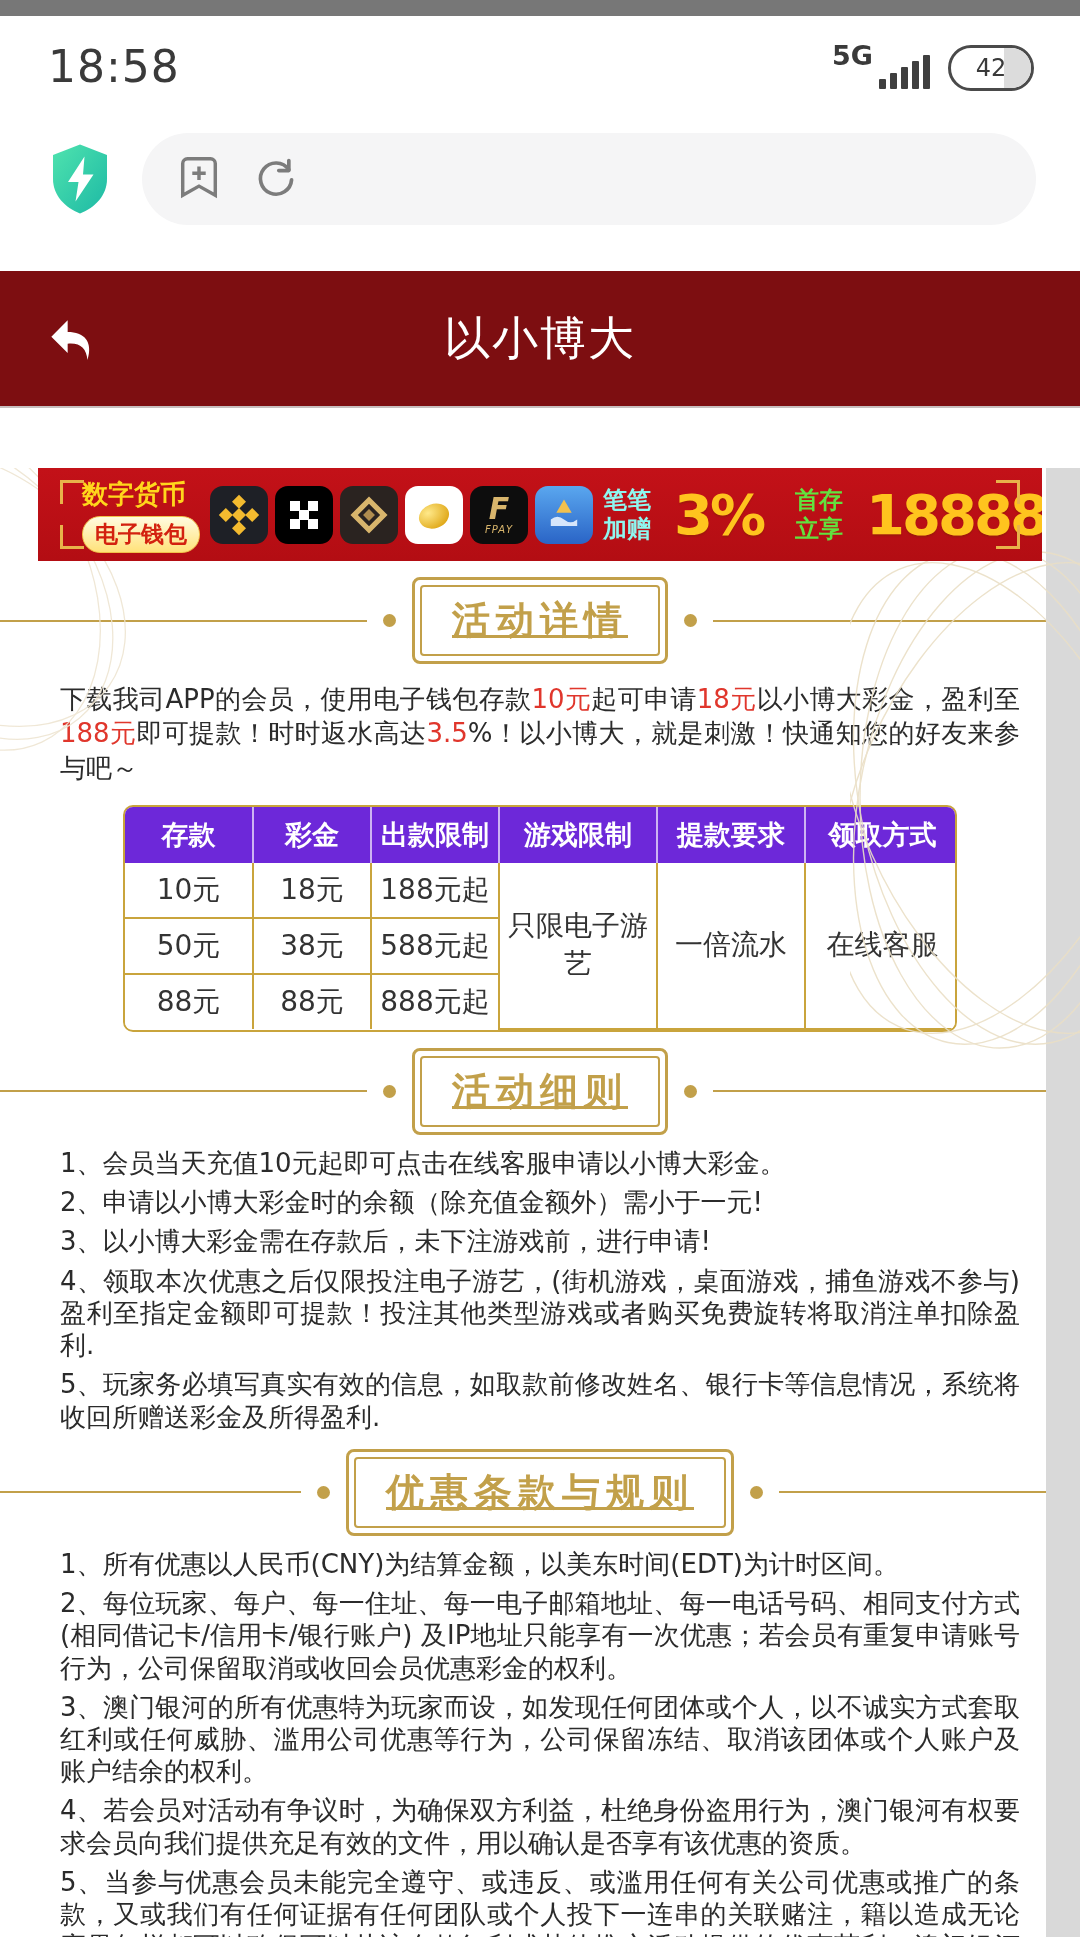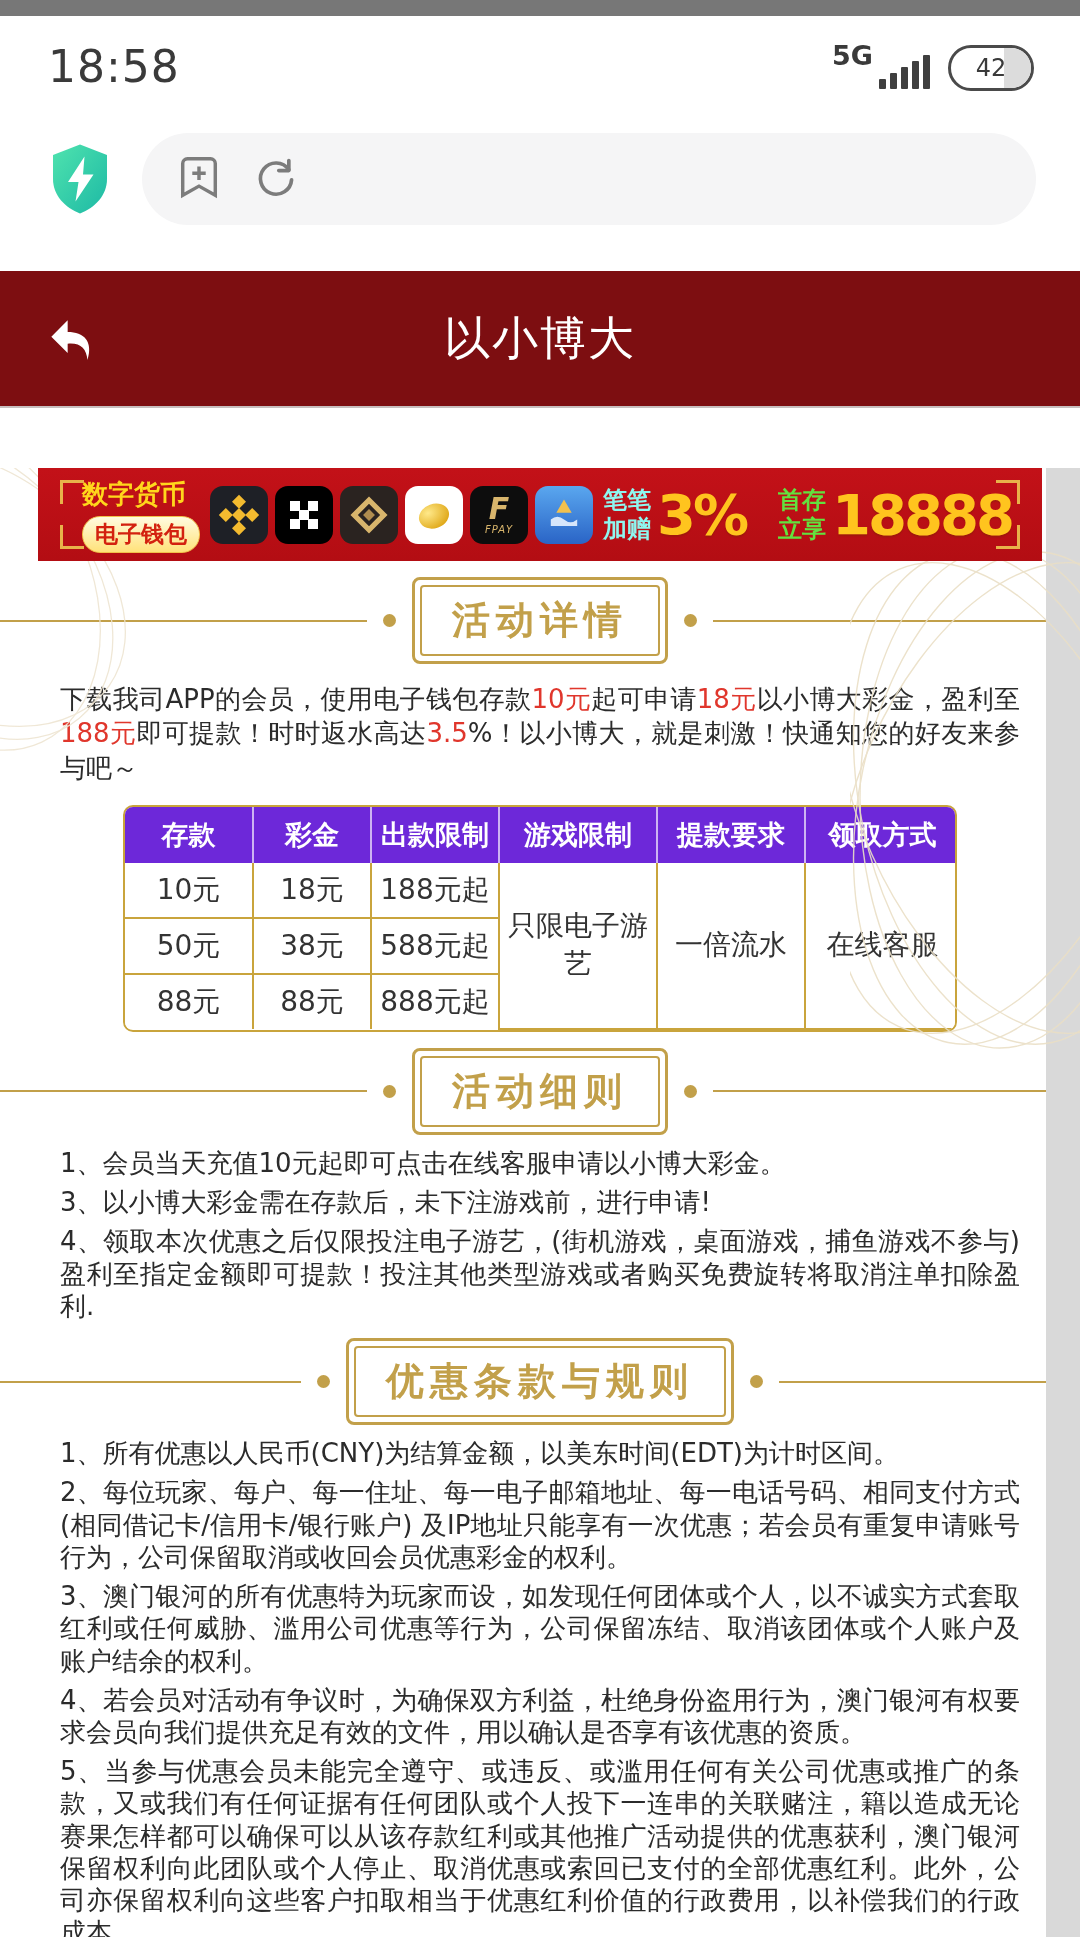--- a/index.html
+++ b/index.html
@@ -54,32 +54,32 @@
   .wicons { display:flex; align-items:center; gap:7px; }
   .wicon { width:58px; height:58px; border-radius:13px; display:flex; flex-direction:column; align-items:center; justify-content:center; overflow:hidden; }
   .ic-binance { background:#1e2026; }
   .ic-okx { background:#000; }
   .ic-dmw { background:#2a2320; }
   .ic-bean { background:#fff; }
   .ic-fpay { background:#0d0d0d; color:#d8b56c; }
   .ic-fpay .f { font-size:30px; font-weight:bold; font-style:italic; line-height:1; }
   .ic-fpay .flabel { font-size:10px; font-style:italic; letter-spacing:1px; }
   .ic-blue { background:linear-gradient(180deg,#5aa7ef,#2a64c6); }
-  .promo { display:flex; align-items:center; gap:6px; }
+  .promo { display:flex; align-items:center; gap:23px; }
   .pre { display:flex; flex-direction:column; font-size:24px; font-weight:bold; line-height:1.18; }
   .aqua { color:#8ef7f0; } .green { color:#62e23e; }
   .bigval { font-size:56px; font-weight:900; color:#ffc41e; letter-spacing:-3px; text-shadow:0 2px 1px rgba(120,40,0,.35); line-height:1; }
   .vdiv { width:2px; height:62px; background:linear-gradient(180deg,#f0b64a,#c9761f); opacity:.85; margin:0 6px; }
 
   
   .plaque-row { display:flex; align-items:center; margin-top:16px; }
   .orn-line { flex:1; height:2px; background:#c2a04a; }
   .orn-dot { width:13px; height:13px; border-radius:50%; background:#c2a04a; margin:0 16px; flex:0 0 auto; }
   .plaque { border:3px solid #c2a04a; border-radius:8px; padding:5px; background:#fff; }
-  .plaque-inner { border:2px solid #c2a04a; border-radius:4px; padding:8px 30px; color:#c2a04a; font-size:38px; font-weight:bold; letter-spacing:6px; white-space:nowrap; }
+  .plaque-inner { border:2px solid #c2a04a; border-radius:4px; padding:8px 30px; color:#c2a04a; font-size:38px; font-weight:bold; letter-spacing:6px; white-space:nowrap;text-decoration:underline; }
 
   
   .intro { margin:18px 60px 0; font-size:26px; line-height:1.32; color:#2b2b2b; text-align:justify; }
   .hl { color:#e0362c; }
 
   
   .tbl-wrap { width:834px; margin:20px auto 0; border:2px solid #c9a43c; border-radius:10px; overflow:hidden; }
   table { border-collapse:collapse; width:100%; table-layout:fixed; }
   th { background:#6d28d9; color:#fff; font-size:27px; font-weight:bold; padding:10px 2px; border-left:2px solid rgba(255,255,255,.65); }
   th:first-child { border-left:none; }
@@ -330,22 +330,24 @@
         <div class="orn-dot"></div>
       <div class="plaque">
           <div class="plaque-inner">活动细则</div>
         </div>
       <div class="orn-dot"></div>
         <div class="orn-line"></div>
     </div>
 
     <div class="list">
         <div class="list-item">1、会员当天充值10元起即可点击在线客服申请以小博大彩金。</div>
+        <div class="list-item">2、申请以小博大彩金时的余额（除充值金额外）需小于一元!</div>
         <div class="list-item">3、以小博大彩金需在存款后，未下注游戏前，进行申请!</div>
         <div class="list-item">4、领取本次优惠之后仅限投注电子游艺，(街机游戏，桌面游戏，捕鱼游戏不参与)盈利至指定金额即可提款！投注其他类型游戏或者购买免费旋转将取消注单扣除盈利.</div>
+        <div class="list-item">5、玩家务必填写真实有效的信息，如取款前修改姓名、银行卡等信息情况，系统将收回所赠送彩金及所得盈利.</div>
       </div>
 
     <div class="plaque-row">
       <div class="orn-line"></div>
         <div class="orn-dot"></div>
       <div class="plaque">
           <div class="plaque-inner">优惠条款与规则</div>
         </div>
       <div class="orn-dot"></div>
         <div class="orn-line"></div>

